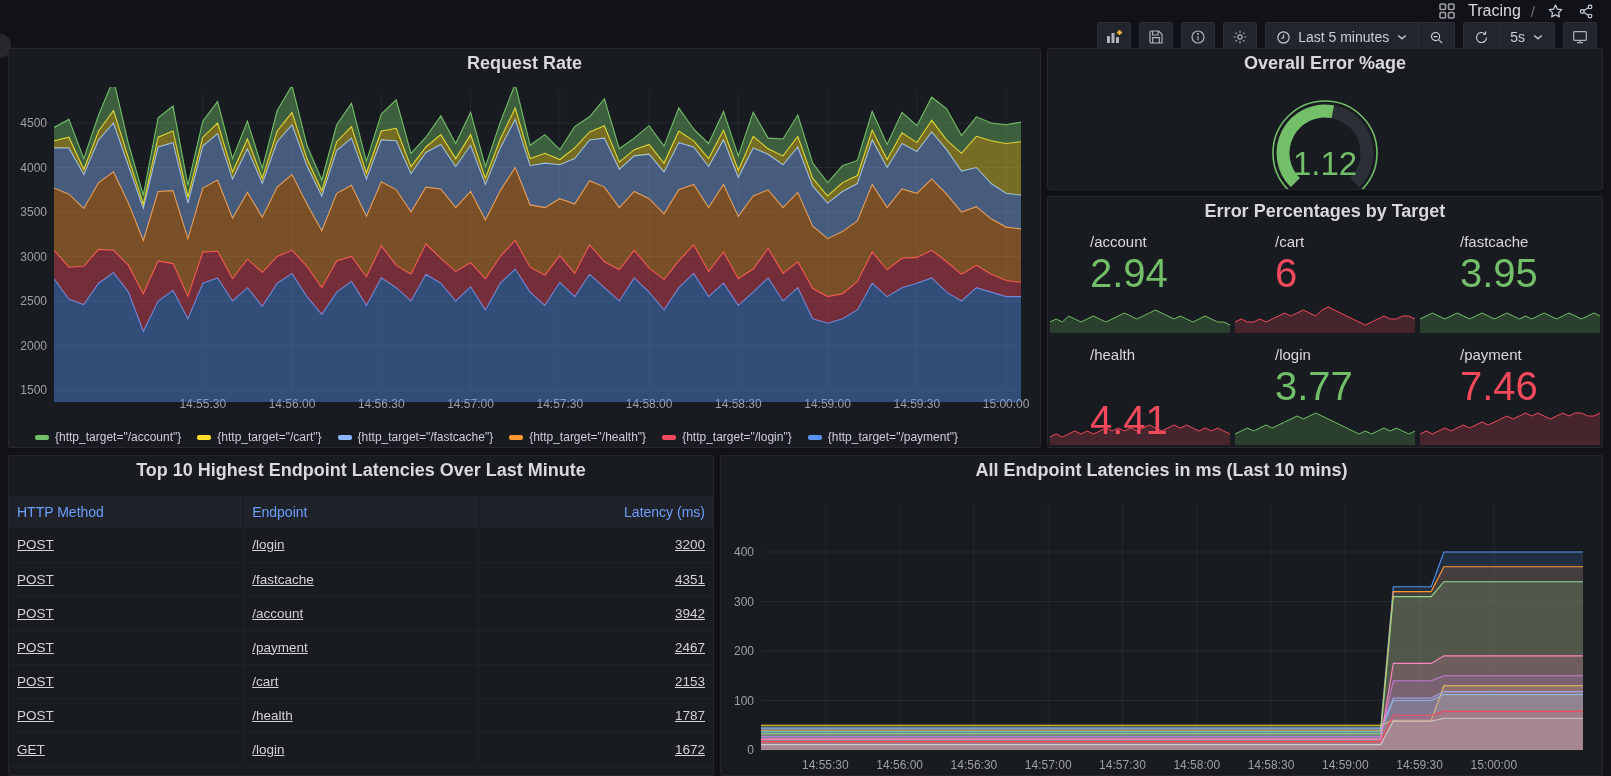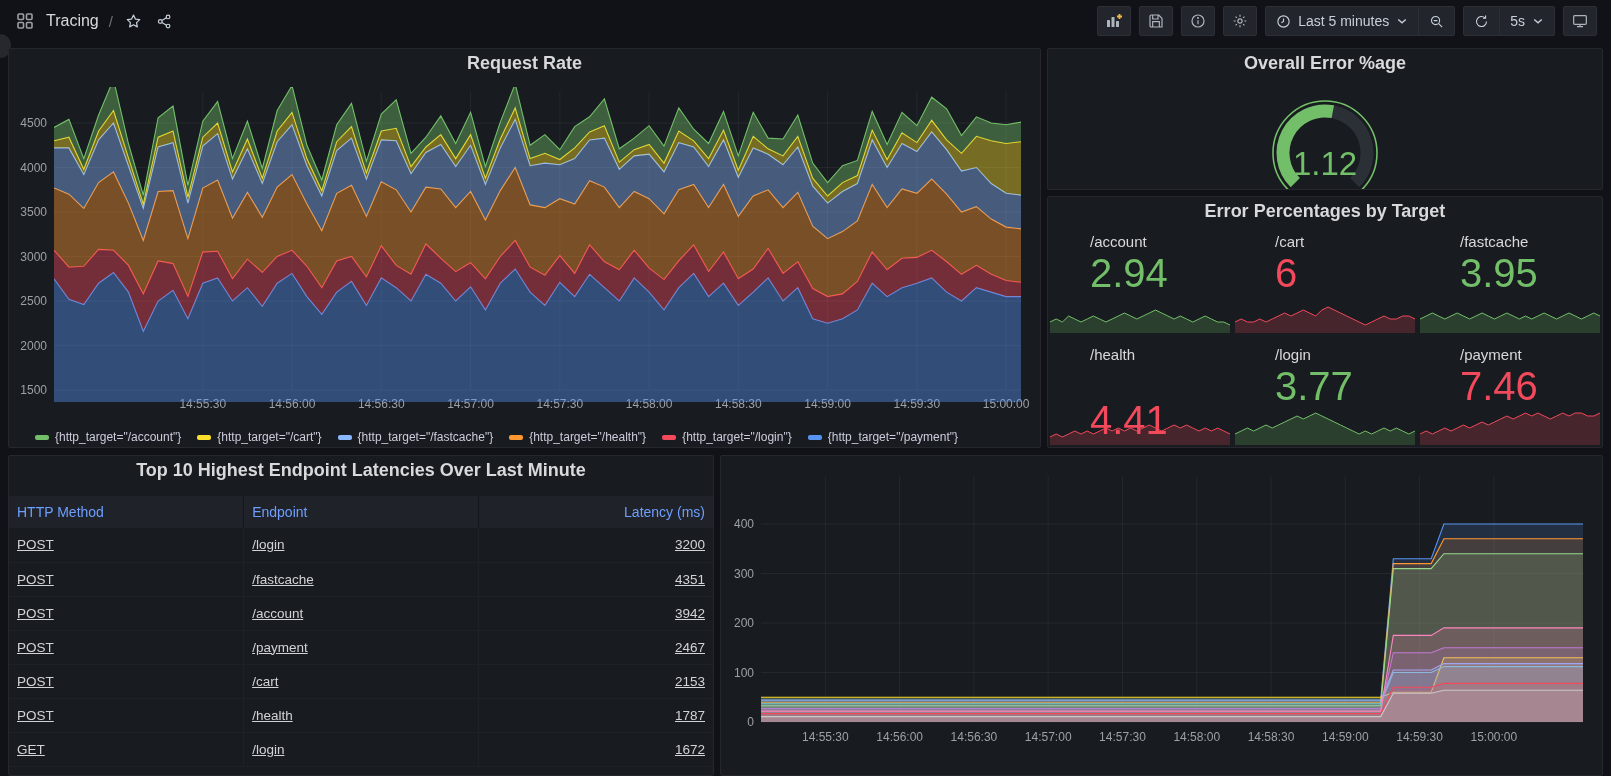--- a/index.html
+++ b/index.html
@@ -5,22 +5,22 @@
   * { box-sizing: border-box; }
   html,body { margin:0; padding:0; }
   body {
     width:1611px; height:776px; overflow:hidden; position:relative;
     background:#111217; color:#d8d9da;
     font-family:"Liberation Sans", sans-serif;
   }
   
   .topnav {
     position:absolute; left:0; top:0; width:1611px; height:42px;
-    display:flex; align-items:center; justify-content:space-between;
-    padding:0 14px; background:#111217;
+    display:flex; align-items:flex-end; justify-content:space-between;
+    padding:0 14px; background:#111217;flex-direction:column;
   }
   .nav-left { display:flex; align-items:center; gap:10px; }
   .crumb-root { color:#d8d9da; font-size:16px; cursor:pointer; }
   .crumb-sep { color:#6e7077; font-size:15px; }
   .crumb-title { color:#d8d9da; font-size:16px; }
   .icon-btn { display:flex; align-items:center; justify-content:center; cursor:pointer; color:#9aa0a6; background:none; border:none; padding:2px; }
   .nav-right { display:flex; align-items:center; gap:8px;padding-left:27px; }
   .tool-btn {
     height:30px; min-width:34px; background:#22252b; border:1px solid #2c3036; border-radius:2px;
     display:flex; align-items:center; justify-content:center; color:#aeb4bc; cursor:pointer; padding:0 7px;
@@ -368,20 +368,21 @@
         <tr>
           <td><span class="cell-link">GET</span></td>
           <td><span class="cell-link">/login</span></td>
           <td class="num"><span class="cell-link">1672</span></td>
         </tr>
       </tbody>
     </table>
 </section>
 
 <section class="panel" style="left:720px; top:455px; width:883px; height:321px;">
+  <div class="panel-title">All Endpoint Latencies in ms (Last 10 mins)</div>
   <svg id="chart-latencies" width="873" height="292" viewBox="0 0 873 292">
       <line x1="40" y1="266" x2="862" y2="266" stroke="rgba(204,204,220,0.07)" stroke-width="1"></line>
       <text x="33" y="270" fill="#9da0a5" font-size="12" text-anchor="end">0</text>
       <line x1="40" y1="216.5" x2="862" y2="216.5" stroke="rgba(204,204,220,0.07)" stroke-width="1"></line>
       <text x="33" y="220.5" fill="#9da0a5" font-size="12" text-anchor="end">100</text>
       <line x1="40" y1="167" x2="862" y2="167" stroke="rgba(204,204,220,0.07)" stroke-width="1"></line>
       <text x="33" y="171" fill="#9da0a5" font-size="12" text-anchor="end">200</text>
       <line x1="40" y1="117.5" x2="862" y2="117.5" stroke="rgba(204,204,220,0.07)" stroke-width="1"></line>
       <text x="33" y="121.5" fill="#9da0a5" font-size="12" text-anchor="end">300</text>
       <line x1="40" y1="68" x2="862" y2="68" stroke="rgba(204,204,220,0.07)" stroke-width="1"></line>

